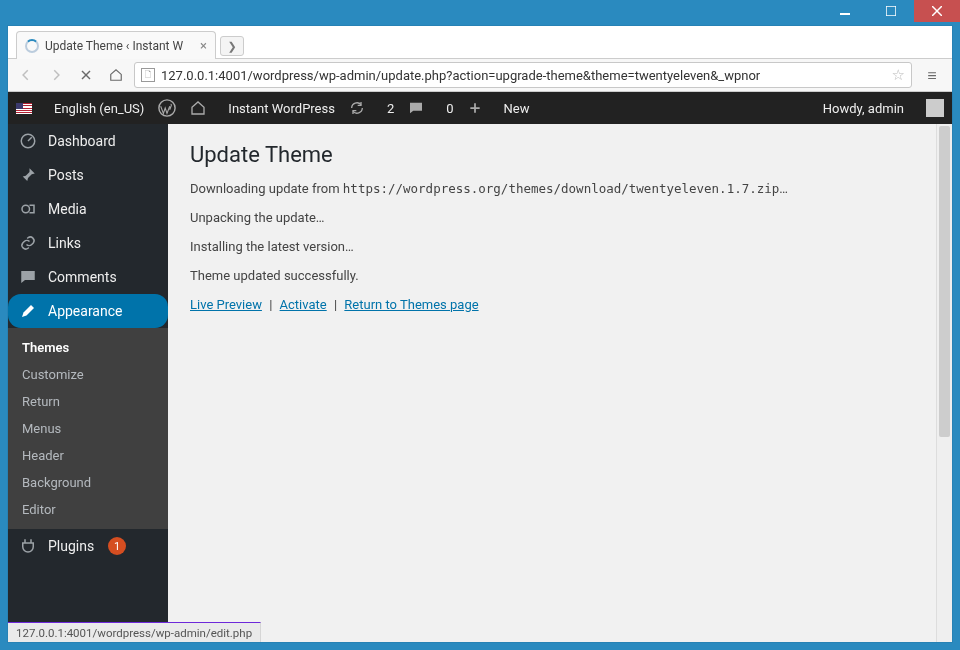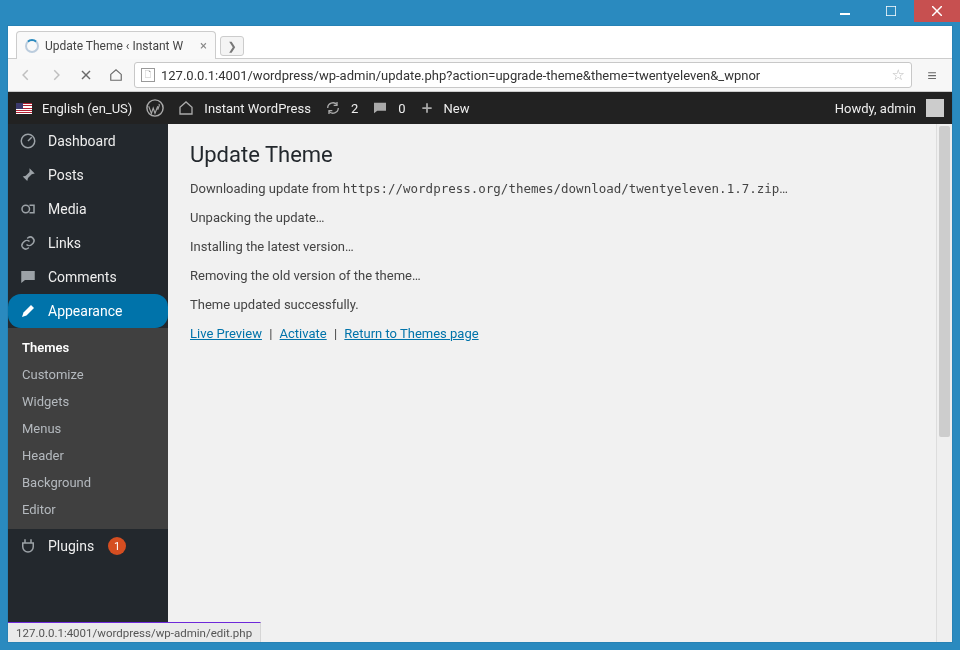--- a/index.html
+++ b/index.html
@@ -33,21 +33,21 @@
   .urlbar .url { flex:1; white-space:nowrap; overflow:hidden; color:#333; }
   .urlbar .star { color:#bbb; font-size:15px; }
   .menu-btn { width:28px; display:flex; align-items:center; justify-content:center; color:#6a6a6a; font-size:16px; }
 
   
   .page { flex:1; background:#f1f1f1; position:relative; overflow:hidden; }
 
   
   .wpadminbar { height:32px; background:#222; color:#eee; display:flex; align-items:center; font-size:13px; padding:0 8px; justify-content:space-between; }
   .ab-left, .ab-right { display:flex; align-items:center; gap:14px; }
-  .ab-item { display:flex; align-items:center; gap:10px; color:#eee; cursor:pointer; }
+  .ab-item { display:flex; align-items:center; gap:22px; color:#eee; cursor:pointer; }
   .ab-item .ico { display:inline-flex; align-items:center; justify-content:center; color:#aaa; }
   .flag { width:16px; height:11px; background: linear-gradient(#b22234 0 8%, #fff 8% 16%, #b22234 16% 24%, #fff 24% 32%, #b22234 32% 40%, #fff 40% 48%, #b22234 48% 56%, #fff 56% 64%, #b22234 64% 72%, #fff 72% 80%, #b22234 80% 88%, #fff 88% 100%); position:relative; }
   .flag::before { content:''; position:absolute; left:0; top:0; width:7px; height:6px; background:#3c3b6e; }
   .avatar { width:18px; height:18px; background:#ccc; }
 
   
   .wpbody { position:absolute; top:32px; left:0; right:0; bottom:0; display:flex; }
   .adminmenu { width:160px; background:#23282d; color:#eee; display:flex; flex-direction:column; font-size:14px; }
   .menu-item { display:flex; align-items:center; gap:10px; padding:8px 10px; color:#eee; cursor:pointer; position:relative; }
   .menu-item .mi-ico { width:20px; display:flex; justify-content:center; color:#9ca2a7; }
@@ -247,21 +247,21 @@
             <span class="mi-ico">
                 <svg width="18" height="18" viewBox="0 0 24 24">
                   <path d="M4 20l2-6 10-10 4 4-10 10z" fill="currentColor"></path>
                 </svg>
               </span>
             <span>Appearance</span>
           </div>
           <div class="submenu">
             <div class="sub-item current">Themes</div>
             <div class="sub-item">Customize</div>
-            <div class="sub-item">Widgets</div>
+            <div class="sub-item">Return</div>
             <div class="sub-item">Menus</div>
             <div class="sub-item">Header</div>
             <div class="sub-item">Background</div>
             <div class="sub-item">Editor</div>
           </div>
           <div class="menu-item">
             <span class="mi-ico">
                 <svg width="18" height="18" viewBox="0 0 24 24">
                   <path d="M8 3v5M16 3v5M5 8h14v5a7 7 0 0 1-14 0z" fill="none" stroke="currentColor" stroke-width="2"></path>
                 </svg>
@@ -271,21 +271,20 @@
           </div>
         </div>
 
         <div class="content">
           <h1 class="page-title">Update Theme</h1>
           <p class="log-line">
             <span>Downloading update from </span><code>https://wordpress.org/themes/download/twentyeleven.1.7.zip</code><span>…</span>
           </p>
           <p class="log-line">Unpacking the update…</p>
           <p class="log-line">Installing the latest version…</p>
-          <p class="log-line">Removing the old version of the theme…</p>
           <p class="log-line">Theme updated successfully.</p>
           <p class="action-links">
             <a>Live Preview</a>
             <span class="sep">|</span>
             <a>Activate</a>
             <span class="sep">|</span>
             <a>Return to Themes page</a>
           </p>
         </div>
       </div>

